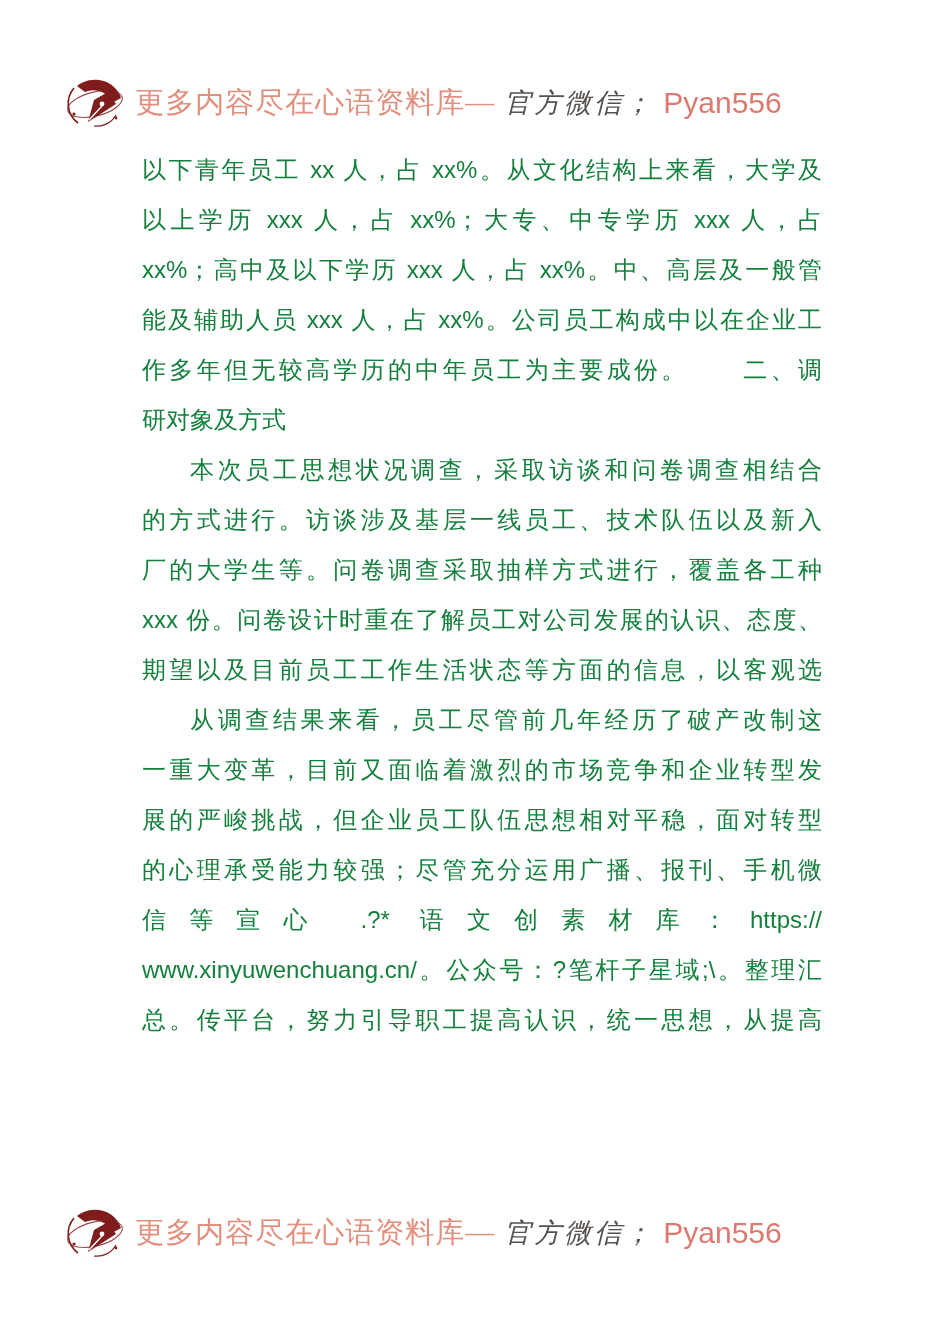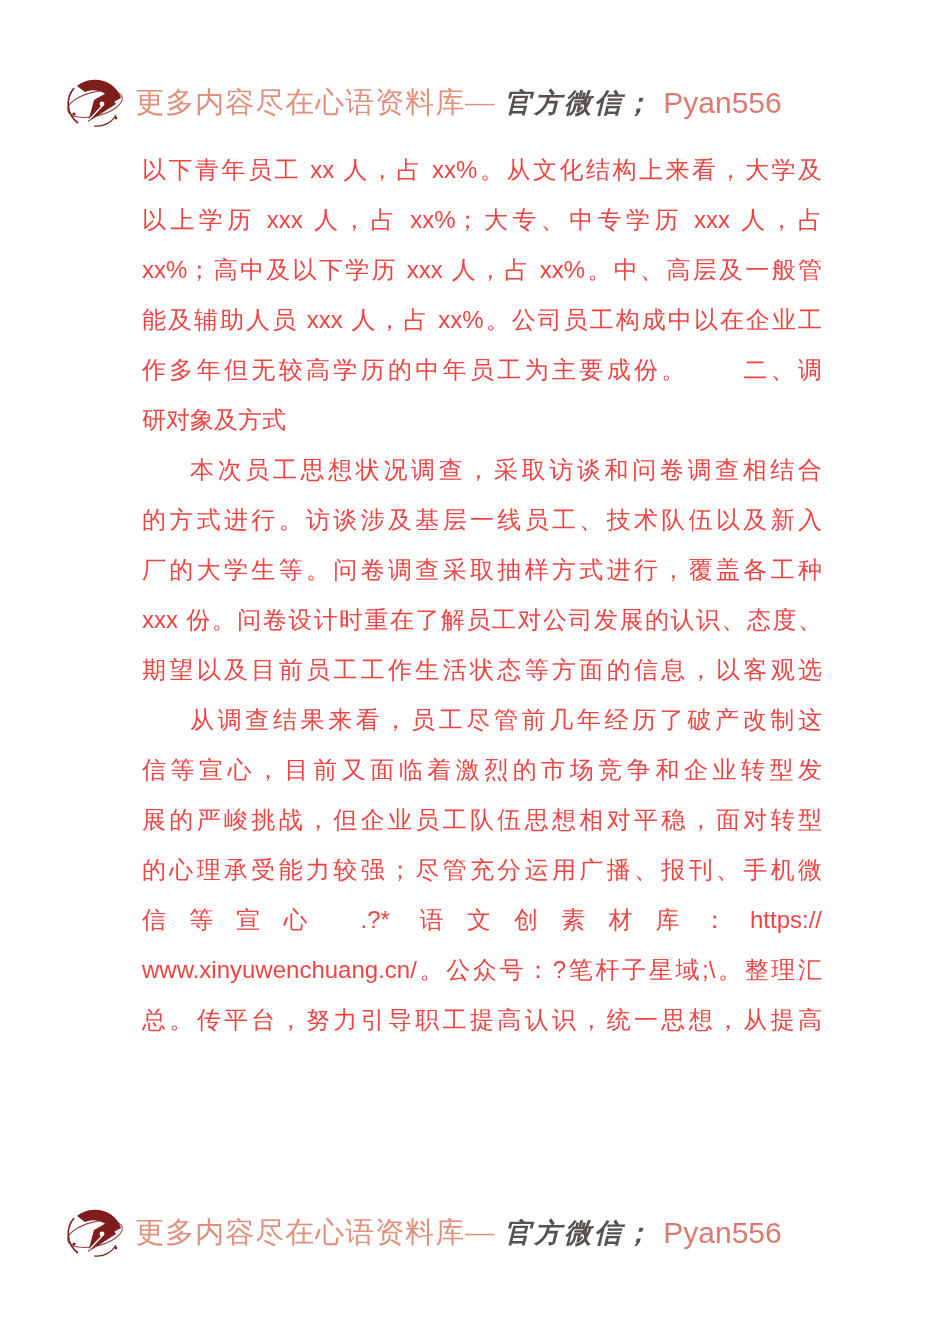--- a/index.html
+++ b/index.html
@@ -35,38 +35,37 @@
     font-size: 29px;
     color: #e28f7e;
     letter-spacing: 1px;
   }
   .wm-script {
     font-family: "DejaVu Serif", serif;
     font-style: italic;
     font-size: 27px;
     color: #56524f;
     letter-spacing: 3px;
-    font-weight: bold;
   }
   .wm-id {
     font-family: "Liberation Sans", sans-serif;
     font-size: 30px;
     color: #db7a71;
   }
   
   .content {
     position: absolute;
     left: 142px;
     top: 145px;
     width: 680px;
   }
   .line {
     font-family: "Liberation Sans", sans-serif;
     font-size: 24px;
-    color: #ef4444;
+    color: #15803d;
     height: 50px;
     line-height: 50px;
     text-align: justify;
     overflow: hidden;
   }
   .line.fill { text-align-last: justify; }
   .line.indent { text-indent: 2em; }
 </style>
 </head>
 <body>
@@ -100,21 +99,21 @@
       <div class="line fill">xx%；高中及以下学历 xxx 人，占 xx%。中、高层及一般管</div>
       <div class="line fill">能及辅助人员 xxx 人，占 xx%。公司员工构成中以在企业工</div>
       <div class="line fill">作多年但无较高学历的中年员工为主要成份。　　二、调</div>
       <div class="line">研对象及方式</div>
       <div class="line fill indent">本次员工思想状况调查，采取访谈和问卷调查相结合</div>
       <div class="line fill">的方式进行。访谈涉及基层一线员工、技术队伍以及新入</div>
       <div class="line fill">厂的大学生等。问卷调查采取抽样方式进行，覆盖各工种</div>
       <div class="line fill">xxx 份。问卷设计时重在了解员工对公司发展的认识、态度、</div>
       <div class="line fill">期望以及目前员工工作生活状态等方面的信息，以客观选</div>
       <div class="line fill indent">从调查结果来看，员工尽管前几年经历了破产改制这</div>
-      <div class="line fill">信等宣心，目前又面临着激烈的市场竞争和企业转型发</div>
+      <div class="line fill">一重大变革，目前又面临着激烈的市场竞争和企业转型发</div>
       <div class="line fill">展的严峻挑战，但企业员工队伍思想相对平稳，面对转型</div>
       <div class="line fill">的心理承受能力较强；尽管充分运用广播、报刊、手机微</div>
       <div class="line fill">信等宣心 .?* 语文创素材库：https://</div>
       <div class="line fill">www.xinyuwenchuang.cn/。公众号：?笔杆子星域;\。整理汇</div>
       <div class="line fill">总。传平台，努力引导职工提高认识，统一思想，从提高</div>
     </div>
 
   <div class="watermark footer">
     <span>
       <svg class="wm-logo" viewBox="0 0 62 58" xmlns="http://www.w3.org/2000/svg">

